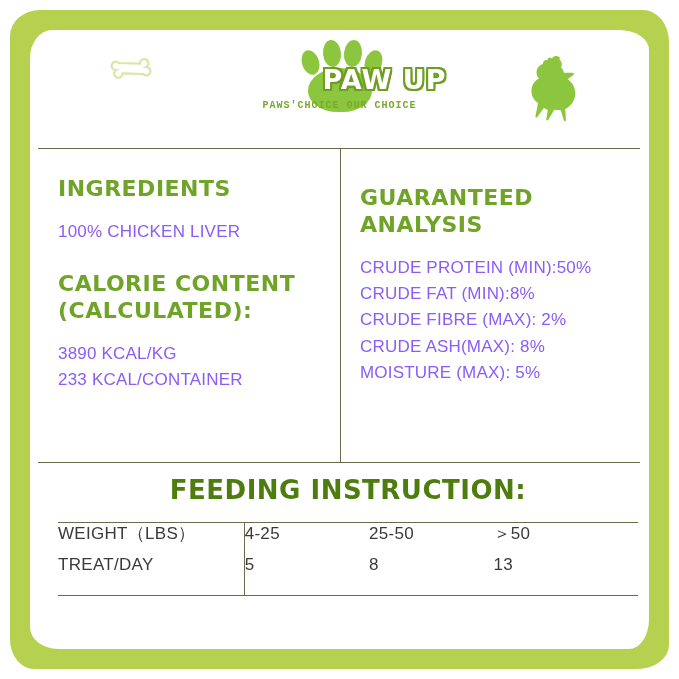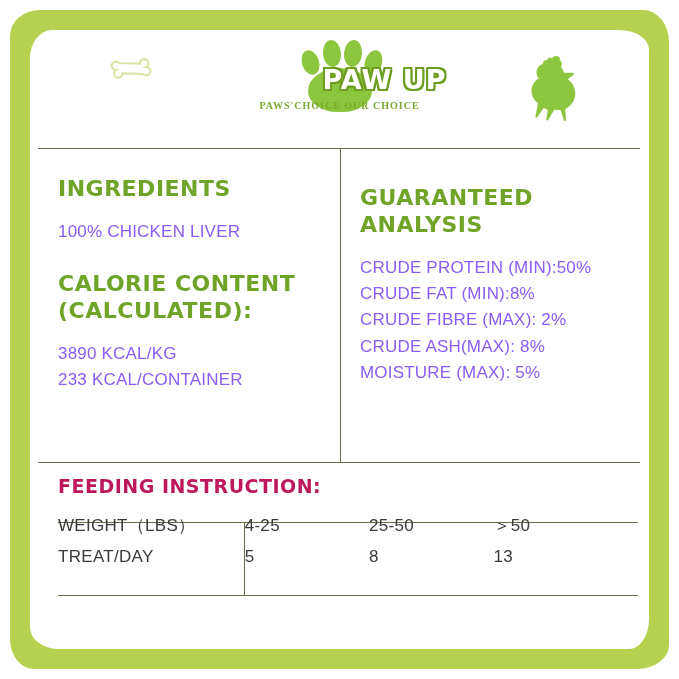--- a/index.html
+++ b/index.html
@@ -96,21 +96,21 @@
       -2px 0 #6e9e22, 2px 0 #6e9e22, 0 -2px #6e9e22, 0 2px #6e9e22,
       -2px -2px #6e9e22, 2px -2px #6e9e22, -2px 2px #6e9e22, 2px 2px #6e9e22;
     text-align: center;
   }
   .logo-tag {
     position: absolute;
     left: 0;
     top: 62px;
     width: 200px;
     text-align: center;
-    font-family: Liberation Serif, serif;
+    font-family: Liberation Mono, monospace;
     font-size: 10px;
     letter-spacing: 1px;
     color: #7aa82e;
     font-weight: bold;
   }
   .bone {
     position: absolute;
     left: 80px;
     top: 28px;
     width: 46px;
@@ -171,23 +171,24 @@
   
   .feeding {
     position: absolute;
     left: 28px;
     top: 445px;
     width: 580px;
   }
   .feed-title {
     font-family: "DejaVu Sans", sans-serif;
     font-weight: bold;
-    font-size: 19px;
-    color: #be185d;
+    font-size: 26px;
+    color: #4d7c0f;
     letter-spacing: 0.5px;
+    text-align: center;
   }
   table.feed {
     margin-top: 12px;
     border-collapse: collapse;
     width: 560px;
   }
   table.feed td {
     font-family: "Liberation Sans", sans-serif;
     font-size: 17px;
     color: #3a3a3a;

